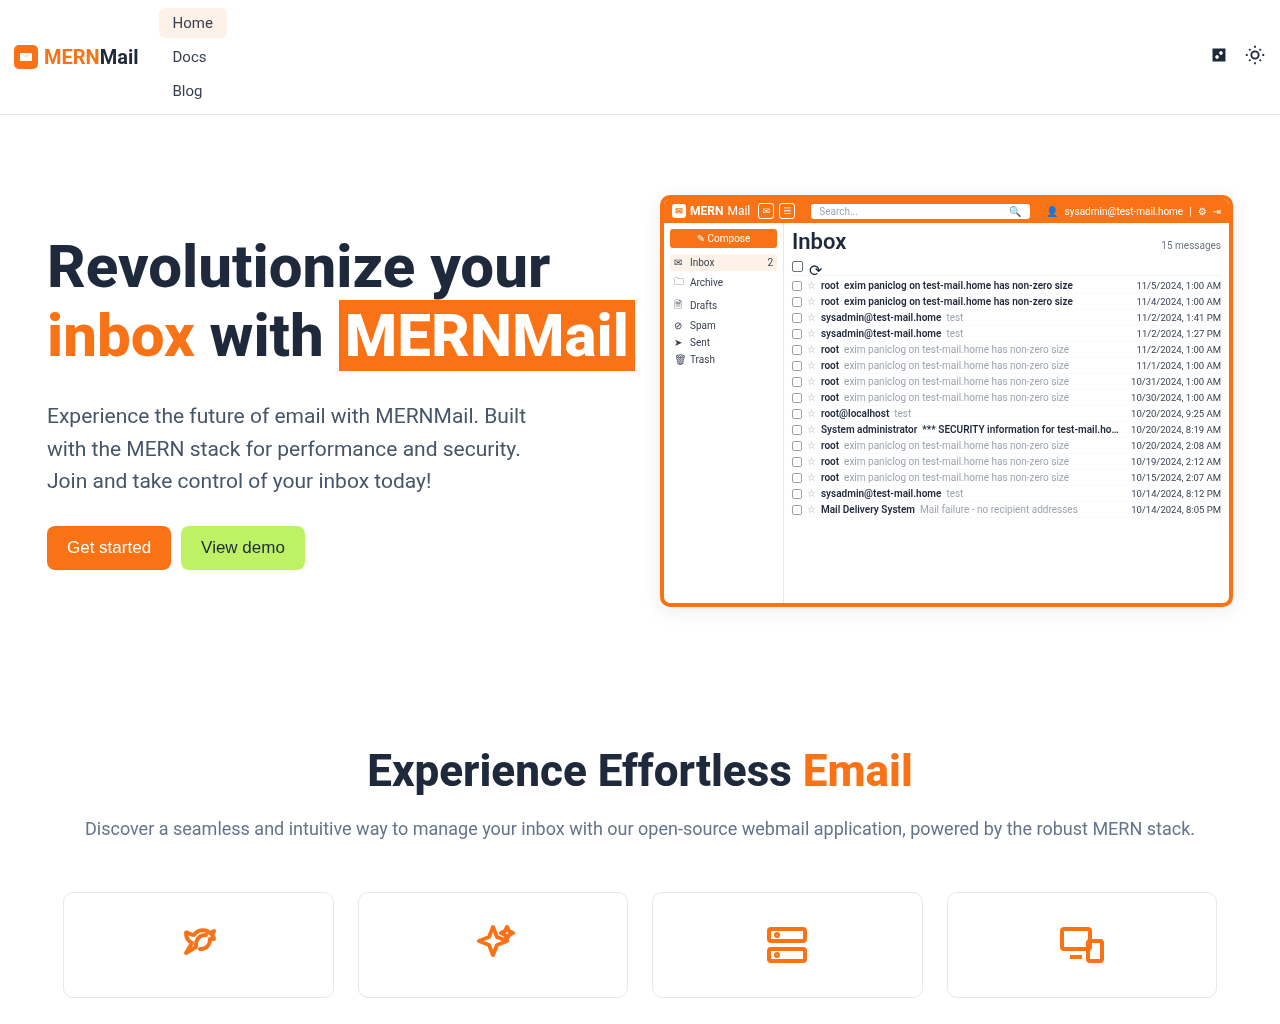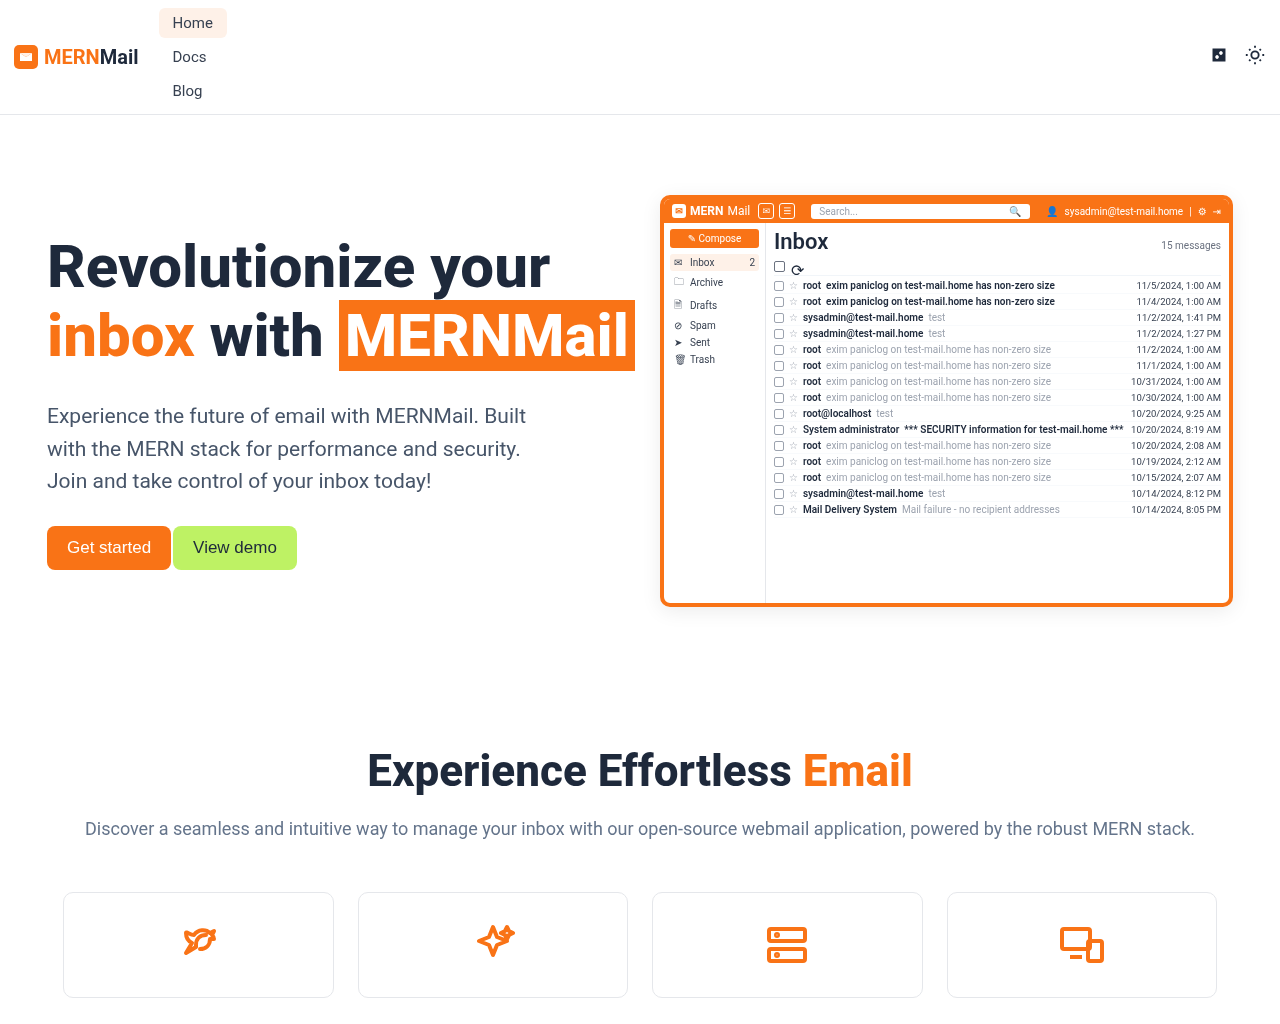--- a/index.html
+++ b/index.html
@@ -19,40 +19,40 @@
 .header-right { display: flex; align-items: center; gap: 14px; }
 .header-right svg { width: 22px; height: 22px; cursor: pointer; }
 
 
 .hero { display: flex; align-items: center; padding: 80px 12px 130px; gap: 20px; max-width: 1210px; margin: 0 auto; }
 .hero-left { flex: 0 0 50%; }
 .hero-title { font-size: 60px; font-weight: 800; line-height: 1.15; color: #1e293b; margin-bottom: 30px; }
 .hero-title .orange { color: #f97316; }
 .hero-title .highlight { background: #f97316; color: #fff; padding: 0 6px; }
 .hero-sub { font-size: 21px; line-height: 1.55; color: #475569; margin-bottom: 28px; max-width: 490px; }
-.hero-buttons { display: flex; gap: 2px; }
+.hero-buttons { display: flex; gap: 10px; }
 .btn { padding: 12px 20px; border-radius: 8px; font-size: 17px; border: none; cursor: pointer; }
 .btn-primary { background: #f97316; color: #fff; }
 .btn-secondary { background: #bef264; color: #1e293b; }
 
 
 .hero-right { flex: 1; }
 .mock-frame { border: 4px solid #f97316; border-radius: 10px; overflow: hidden; background: #fff; box-shadow: 0 4px 20px rgba(0,0,0,0.08); }
 .mock-top { background: #f97316; display: flex; align-items: center; padding: 4px 8px; gap: 8px; }
 .mock-logo { display: flex; align-items: center; gap: 4px; font-weight: 700; font-size: 12px; }
 .mock-logo-icon { width: 14px; height: 14px; background: #fff; border-radius: 3px; display:flex; align-items:center; justify-content:center; }
 .mock-logo-icon::after { content: "✉"; font-size: 9px; color: #f97316; }
 .mock-logo .mern2 { color: #fff; }
 .mock-logo .mail2 { color: #fff; font-weight: 400; }
 .mock-icons { display: flex; gap: 5px; }
 .mock-icons span { width: 16px; height: 16px; border: 1px solid #fff; border-radius: 3px; display:flex; align-items:center; justify-content:center; font-size: 9px; color:#fff; }
 .mock-search { flex: 1; background: #fff; border-radius: 3px; padding: 2px 8px; display: flex; align-items: center; font-size: 10px; color: #9ca3af; justify-content: space-between; margin: 0 8px; }
 .mock-user { color: #fff; font-size: 10px; display: flex; align-items: center; gap: 6px; }
 .mock-body { display: flex; height: 380px; }
-.mock-sidebar { width: 102px; border-right: 1px solid #e5e7eb; padding: 6px; font-size: 10px; }
+.mock-sidebar { width: 120px; border-right: 1px solid #e5e7eb; padding: 6px; font-size: 10px; }
 .mock-compose { background: #f97316; color: #fff; text-align: center; padding: 4px; border-radius: 3px; margin-bottom: 6px; font-size: 10px; }
 .mock-folder { display: flex; align-items: center; justify-content: space-between; padding: 3px 4px; color: #374151; }
 .mock-folder.active { background: #fef1e8; border-radius: 3px; }
 .mock-folder-left { display:flex; align-items:center; gap:4px; }
 .mock-folder-left::before { content: attr(data-glyph); font-size: 10px; width:12px; }
 .mock-main { flex: 1; padding: 6px 8px; }
 .mock-header-row { display: flex; justify-content: space-between; align-items: baseline; margin-bottom: 4px; }
 .mock-h1 { font-size: 22px; font-weight: 600; }
 .mock-count { font-size: 10px; color: #6b7280; }
 .mock-toolbar { display: flex; gap: 6px; padding: 3px 0; border-bottom: 1px solid #f1f5f9; margin-bottom: 2px; }

